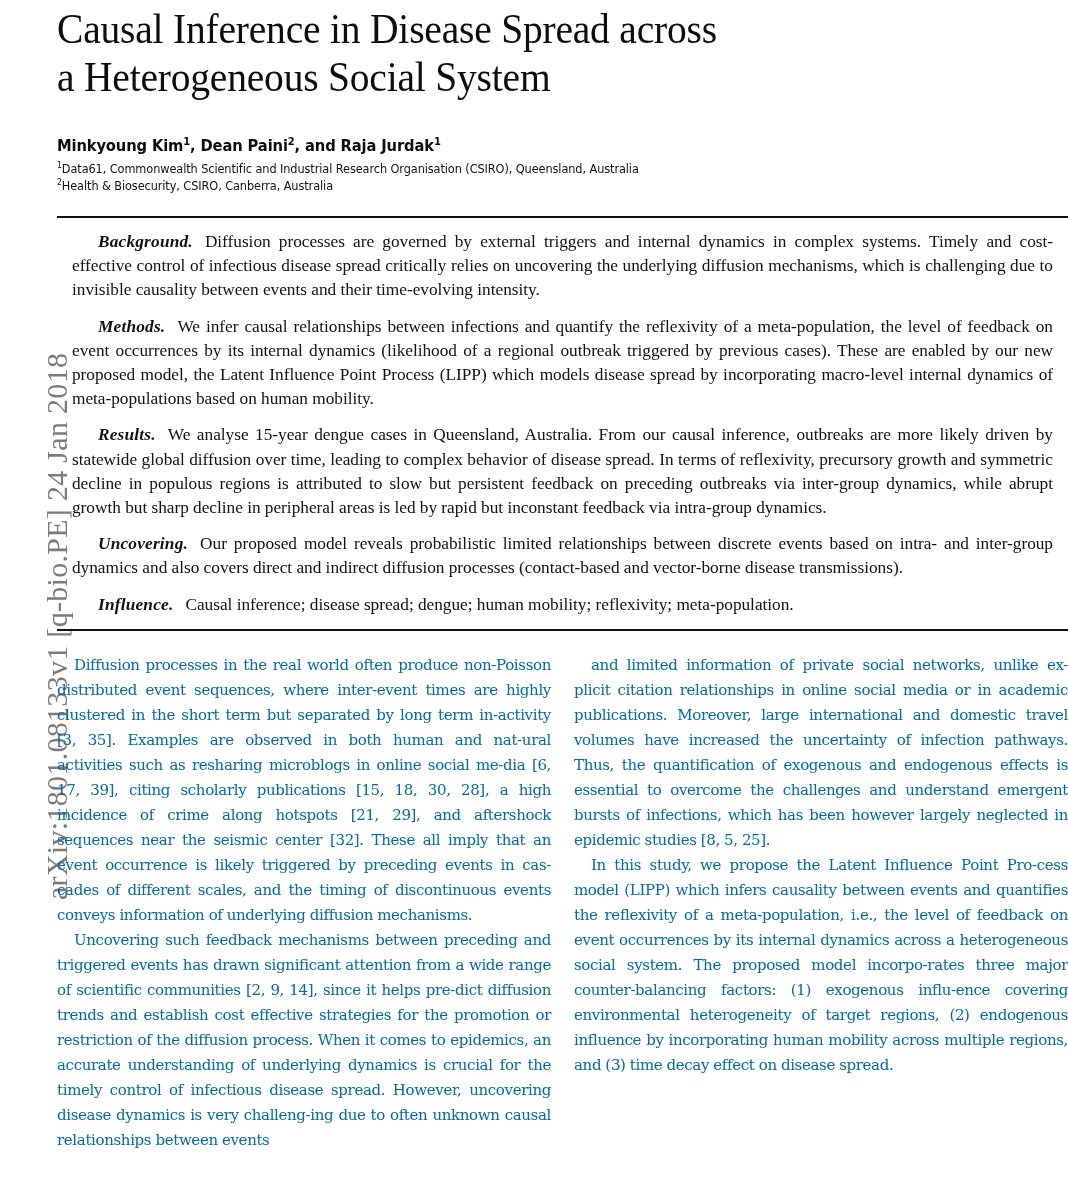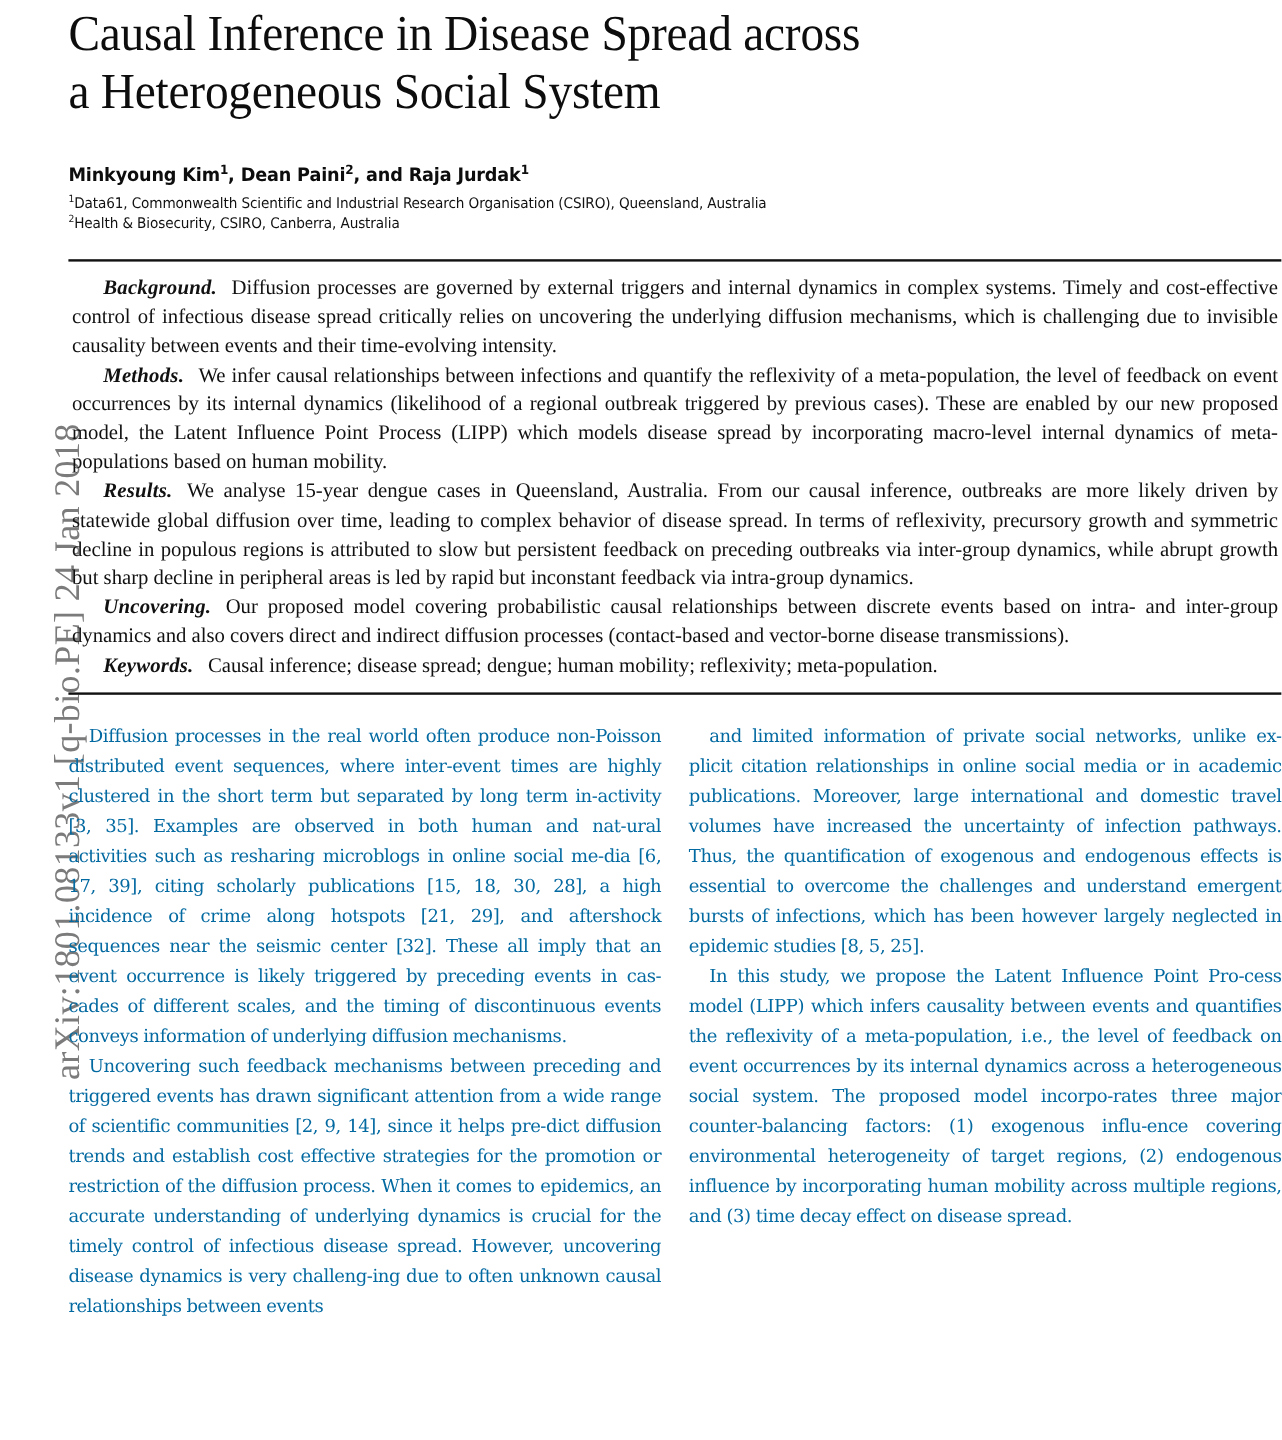--- a/index.html
+++ b/index.html
@@ -107,21 +107,21 @@
     margin-top: 10px;
   }
   .abs-para {
     font-family: "Liberation Serif", "DejaVu Serif", serif;
     font-size: 17.3px;
     line-height: 24.2px;
     text-align: justify;
     text-justify: inter-word;
     color: #111111;
     text-indent: 26px;
-    margin: 0;
+    margin: 12px;
     letter-spacing: -0.02px;
   }
   .abs-head {
     font-weight: bold;
     font-style: italic;
     letter-spacing: 0.2px;
   }
   .abs-gap { display: inline-block; width: 12px; }
 
   
@@ -168,22 +168,22 @@
     <div class="affil-line"><sup>1</sup><span>Data61, Commonwealth Scientific and Industrial Research Organisation (CSIRO), Queensland, Australia</span></div>
     <div class="affil-line second"><sup>2</sup><span>Health &amp; Biosecurity, CSIRO, Canberra, Australia</span></div>
   </div>
 
   <div class="rule" id="rule-top"></div>
 
   <div id="abstract-block">
     <p class="abs-para"><span class="abs-head">Background.</span><span class="abs-gap"></span><span>Diffusion processes are governed by external triggers and internal dynamics in complex systems. Timely and cost-effective control of infectious disease spread critically relies on uncovering the underlying diffusion mechanisms, which is challenging due to invisible causality between events and their time-evolving intensity.</span></p>
     <p class="abs-para"><span class="abs-head">Methods.</span><span class="abs-gap"></span><span>We infer causal relationships between infections and quantify the reflexivity of a meta-population, the level of feedback on event occurrences by its internal dynamics (likelihood of a regional outbreak triggered by previous cases). These are enabled by our new proposed model, the Latent Influence Point Process (LIPP) which models disease spread by incorporating macro-level internal dynamics of meta-populations based on human mobility.</span></p>
     <p class="abs-para"><span class="abs-head">Results.</span><span class="abs-gap"></span><span>We analyse 15-year dengue cases in Queensland, Australia. From our causal inference, outbreaks are more likely driven by statewide global diffusion over time, leading to complex behavior of disease spread. In terms of reflexivity, precursory growth and symmetric decline in populous regions is attributed to slow but persistent feedback on preceding outbreaks via inter-group dynamics, while abrupt growth but sharp decline in peripheral areas is led by rapid but inconstant feedback via intra-group dynamics.</span></p>
-    <p class="abs-para"><span class="abs-head">Uncovering.</span><span class="abs-gap"></span><span>Our proposed model covering probabilistic causal relationships between discrete events based on intra- and inter-group dynamics and also covers direct and indirect diffusion processes (contact-based and vector-borne disease transmissions).</span></p>
-    <p class="abs-para"><span class="abs-head">Keywords.</span><span class="abs-gap"></span><span>Causal inference; disease spread; dengue; human mobility; reflexivity; meta-population.</span></p>
+    <p class="abs-para"><span class="abs-head">Uncovering.</span><span class="abs-gap"></span><span>Our proposed model reveals probabilistic limited relationships between discrete events based on intra- and inter-group dynamics and also covers direct and indirect diffusion processes (contact-based and vector-borne disease transmissions).</span></p>
+    <p class="abs-para"><span class="abs-head">Influence.</span><span class="abs-gap"></span><span>Causal inference; disease spread; dengue; human mobility; reflexivity; meta-population.</span></p>
   </div>
 
   <div class="rule" id="rule-bottom"></div>
 
   <div id="body-block">
     <div class="body-col">
       <p class="body-para">Diffusion processes in the real world often produce non-Poisson distributed event sequences, where inter-event times are highly clustered in the short term but separated by long term in-activity [3, 35]. Examples are observed in both human and nat-ural activities such as resharing microblogs in online social me-dia [6, 17, 39], citing scholarly publications [15, 18, 30, 28], a high incidence of crime along hotspots [21, 29], and aftershock sequences near the seismic center [32]. These all imply that an event occurrence is likely triggered by preceding events in cas-cades of different scales, and the timing of discontinuous events conveys information of underlying diffusion mechanisms.</p>
       <p class="body-para">Uncovering such feedback mechanisms between preceding and triggered events has drawn significant attention from a wide range of scientific communities [2, 9, 14], since it helps pre-dict diffusion trends and establish cost effective strategies for the promotion or restriction of the diffusion process. When it comes to epidemics, an accurate understanding of underlying dynamics is crucial for the timely control of infectious disease spread. However, uncovering disease dynamics is very challeng-ing due to often unknown causal relationships between events</p>
     </div>
     <div class="body-col">

